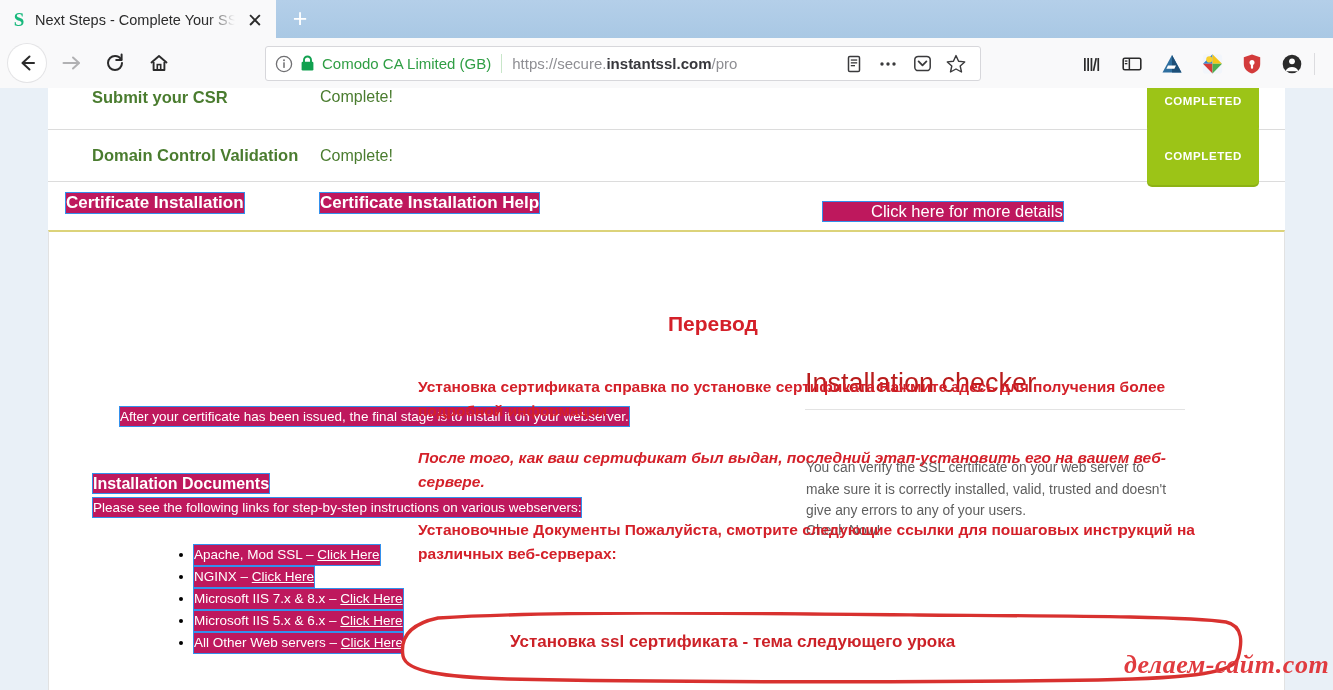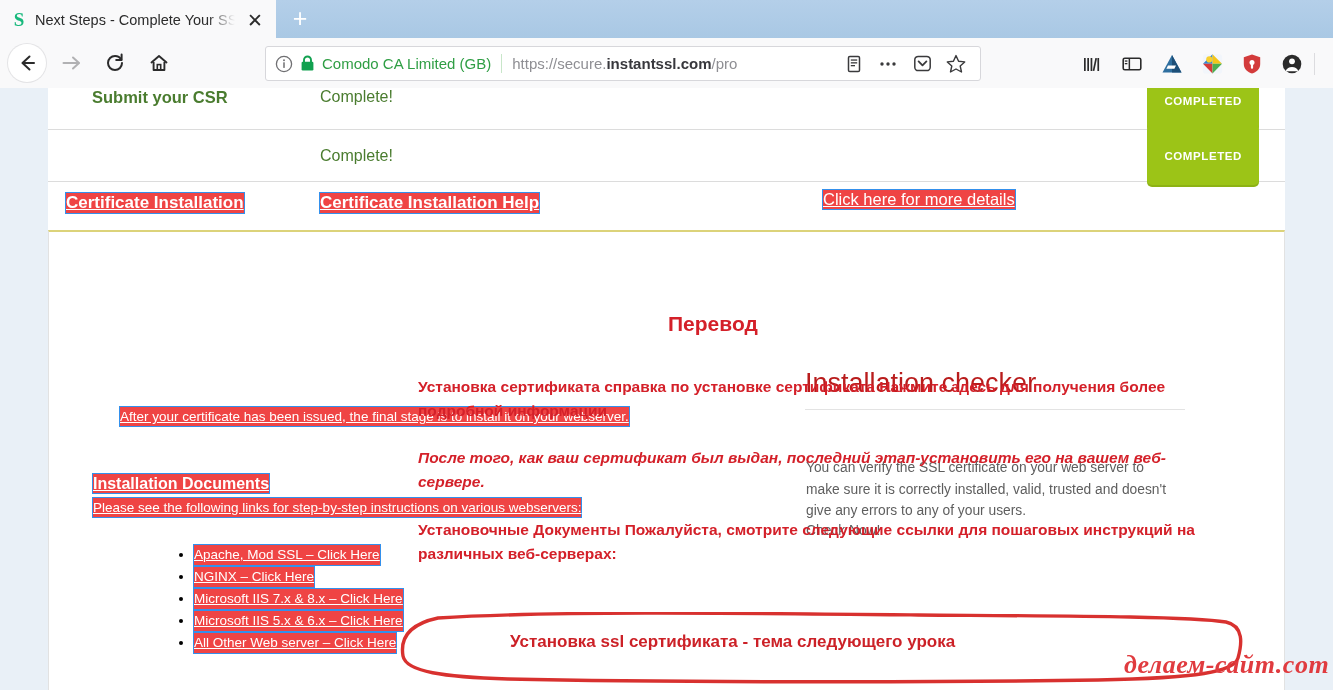--- a/index.html
+++ b/index.html
@@ -130,33 +130,32 @@
     position: absolute; right: 26px;
     background: #9cc417; color: #ffffff;
     font-size: 11.5px; font-weight: bold; letter-spacing: 0.6px;
     padding: 25px 17px; border-radius: 5px;
     box-shadow: inset 0 -2px 0 rgba(0,0,0,.09);
     cursor: pointer;
   }
 
   
   .sel {
-    background: #ef4444; color: #ffffff;
+    background: #be185d; color: #ffffff;
     box-shadow: 0 0 0 1px #3390ec;
-    text-decoration: underline;
   }
   .link-u { text-decoration: underline; }
 
   .tabsrow {
     position: relative; height: 48px;
   }
   .tabsrow .sel { font-size: 17px; font-weight: bold; }
   .ct-install { position: absolute; left: 18px; top: 11px; }
   .ct-help { position: absolute; left: 272px; top: 11px; }
-  .ct-more { position: absolute; left: 775px; top: 8px; font-size: 16.5px !important; font-weight: normal !important; }
+  .ct-more { position: absolute; left: 775px; top: 20px; font-size: 16.5px !important; font-weight: normal !important; padding-left: 48px; }
 
   .panel {
     position: relative;
     border-top: 2px solid #dcd37a;
     border-left: 1px solid #e2e2e2;
     border-right: 1px solid #e2e2e2;
     height: 465px;
     background: #ffffff;
   }
 
@@ -368,20 +367,21 @@
   <div class="viewport">
     <div class="card">
 
       <div class="steprow first">
         <div class="step-name">Submit your CSR</div>
         <div class="step-status">Complete!</div>
         <div class="badge" style="top:-18px">COMPLETED</div>
       </div>
 
       <div class="steprow">
+        <div class="step-name">Domain Control Validation</div>
         <div class="step-status">Complete!</div>
         <div class="badge">COMPLETED</div>
       </div>
 
       <div class="tabsrow">
         <span class="sel ct-install">Certificate Installation</span>
         <span class="sel ct-help">Certificate Installation Help</span>
         <span class="sel ct-more">Click here for more details</span>
       </div>
 
@@ -390,21 +390,21 @@
         <span class="body-txt sel" id="intro">After your certificate has been issued, the final stage is to install it on your webserver.</span>
 
         <span class="body-txt sel" id="docs-h">Installation Documents</span>
         <span class="body-txt sel" id="docs-p">Please see the following links for step-by-step instructions on various webservers:</span>
 
         <ul class="doclist">
           <li><span class="sel"><span>Apache, Mod SSL – </span><span class="link-u">Click Here</span></span></li>
           <li><span class="sel"><span>NGINX – </span><span class="link-u">Click Here</span></span></li>
           <li><span class="sel"><span>Microsoft IIS 7.x &amp; 8.x – </span><span class="link-u">Click Here</span></span></li>
           <li><span class="sel"><span>Microsoft IIS 5.x &amp; 6.x – </span><span class="link-u">Click Here</span></span></li>
-          <li><span class="sel"><span>All Other Web server – </span><span class="link-u">Click Here</span></span></li>
+          <li><span class="sel"><span>All Other Web servers – </span><span class="link-u">Click Here</span></span></li>
         </ul>
 
         <div class="checker-h">Installation checker</div>
         <div class="checker-rule"></div>
         <div class="checker-p">You can verify the SSL certificate on your web server to make sure it is correctly installed, valid, trusted and doesn't give any errors to any of your users.</div>
         <div class="checker-link">Check Now!</div>
       </div>
     </div>
   </div>
 

